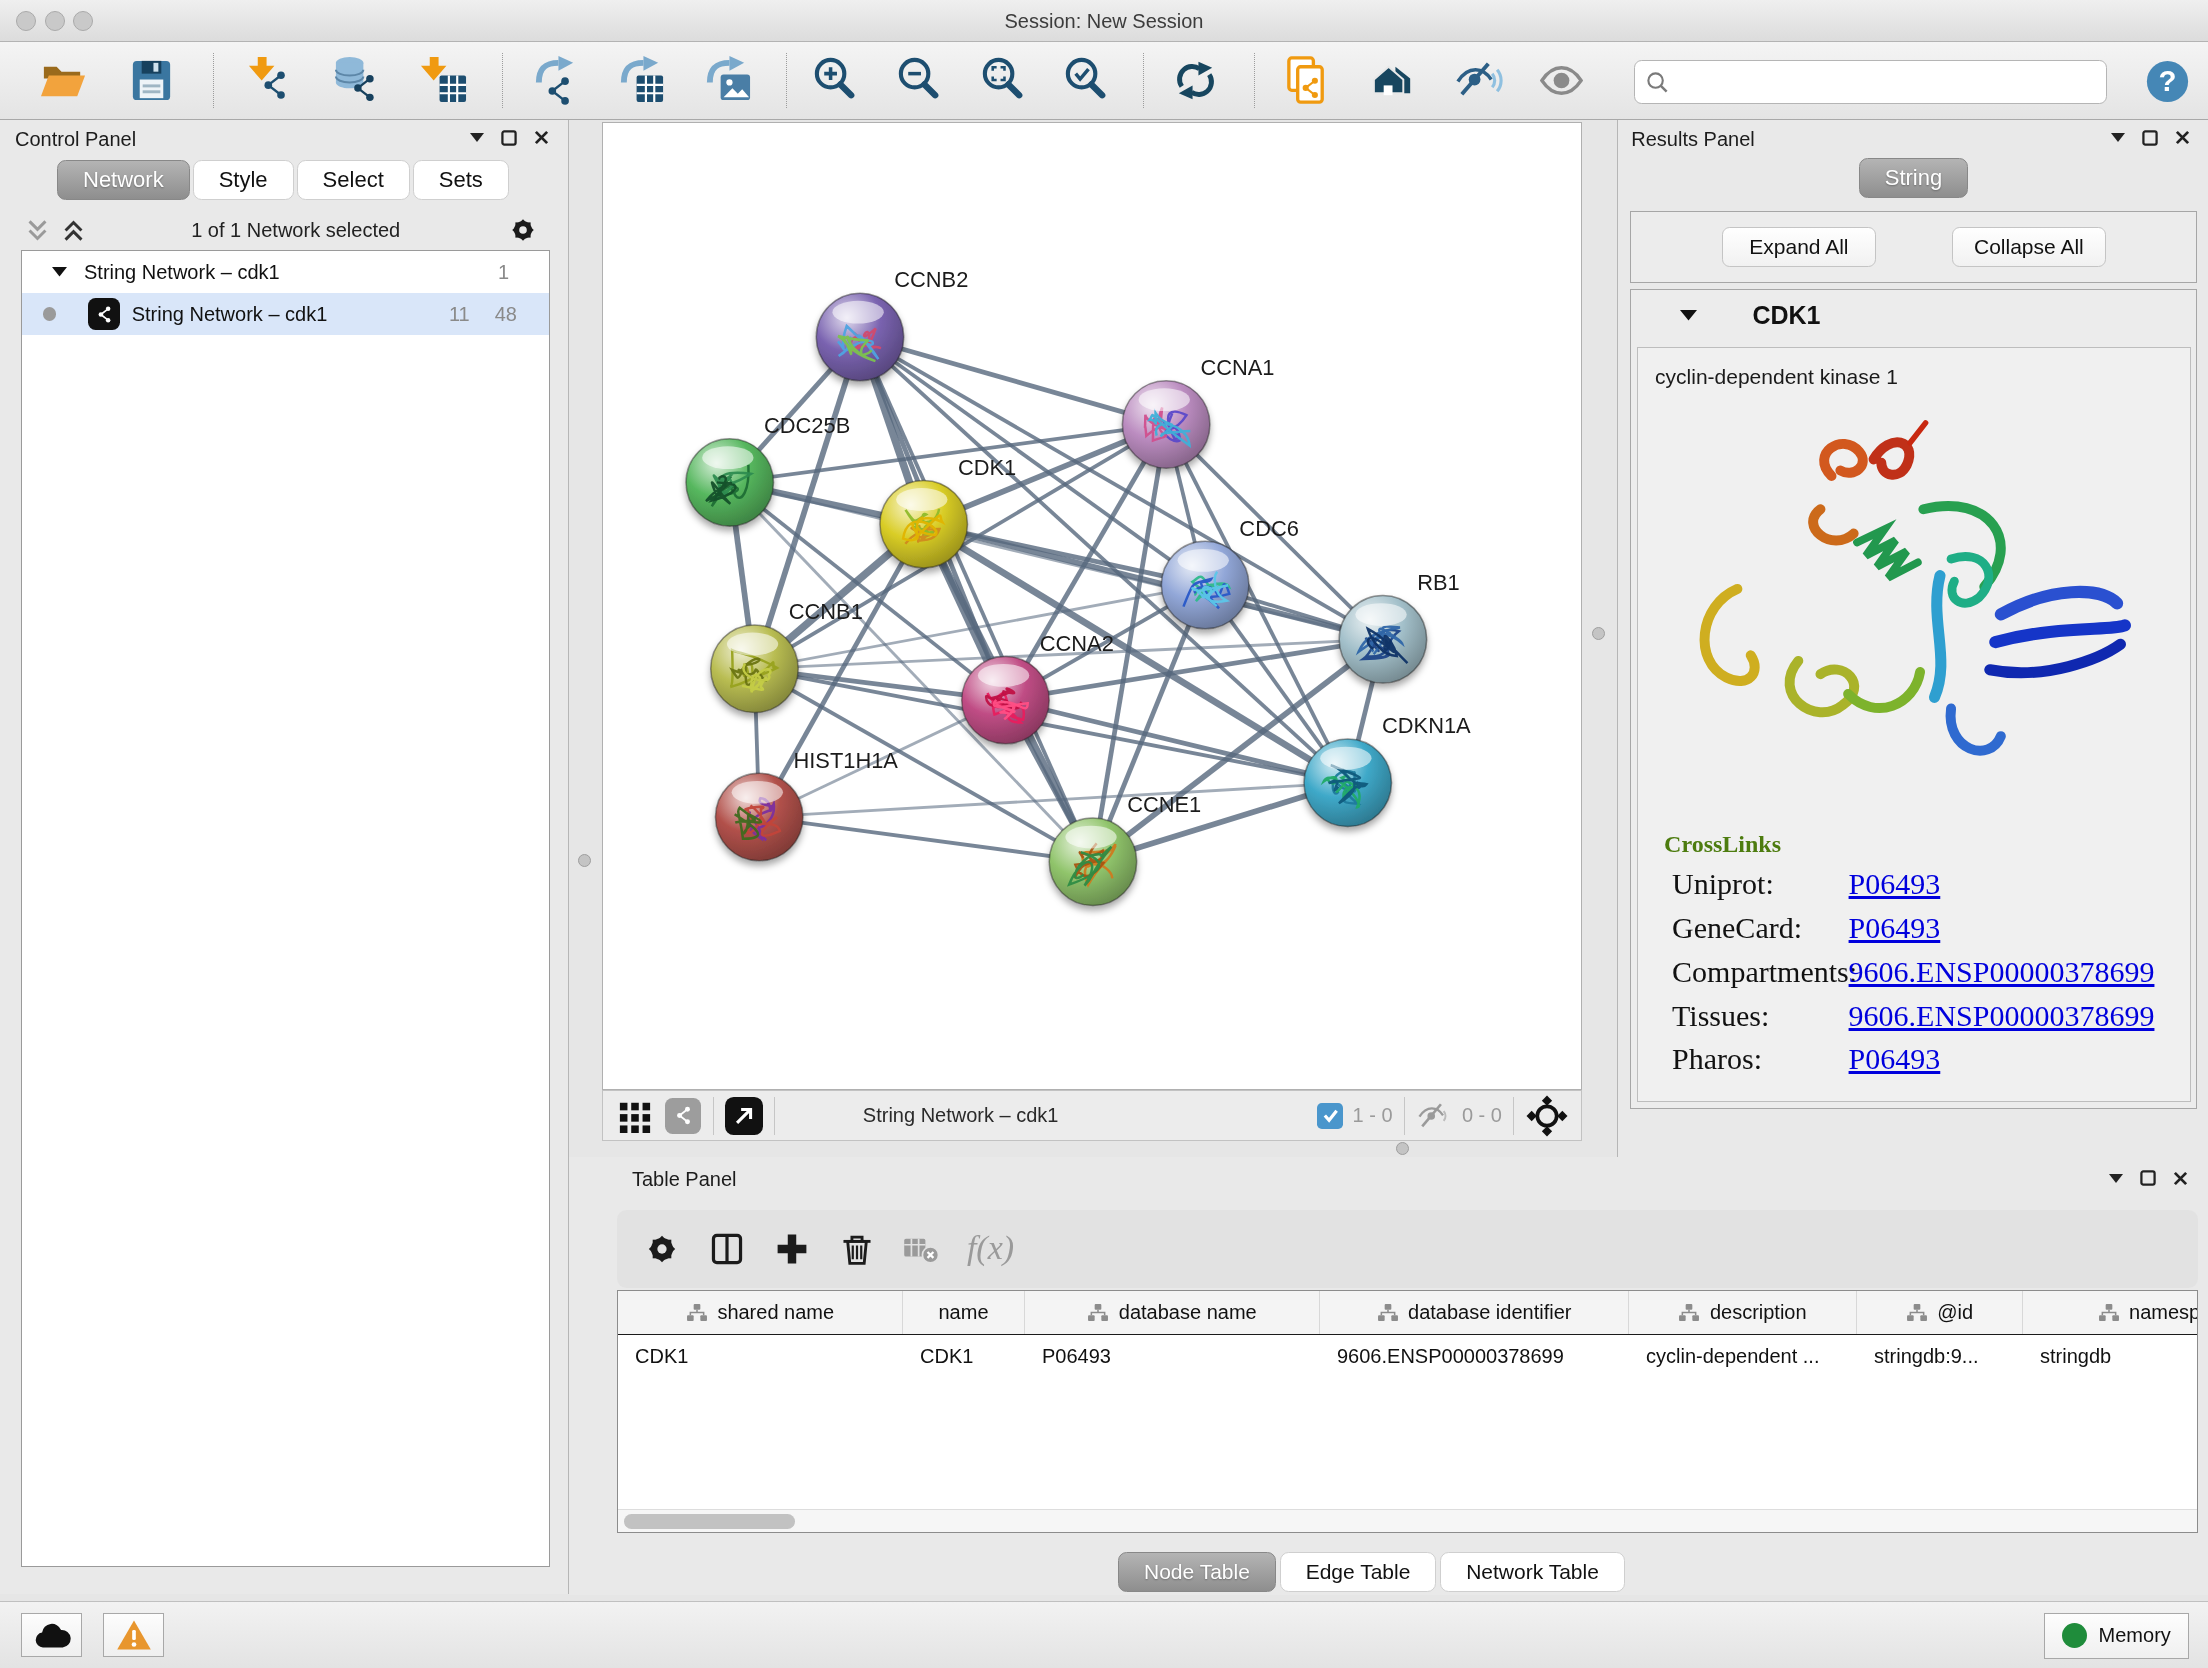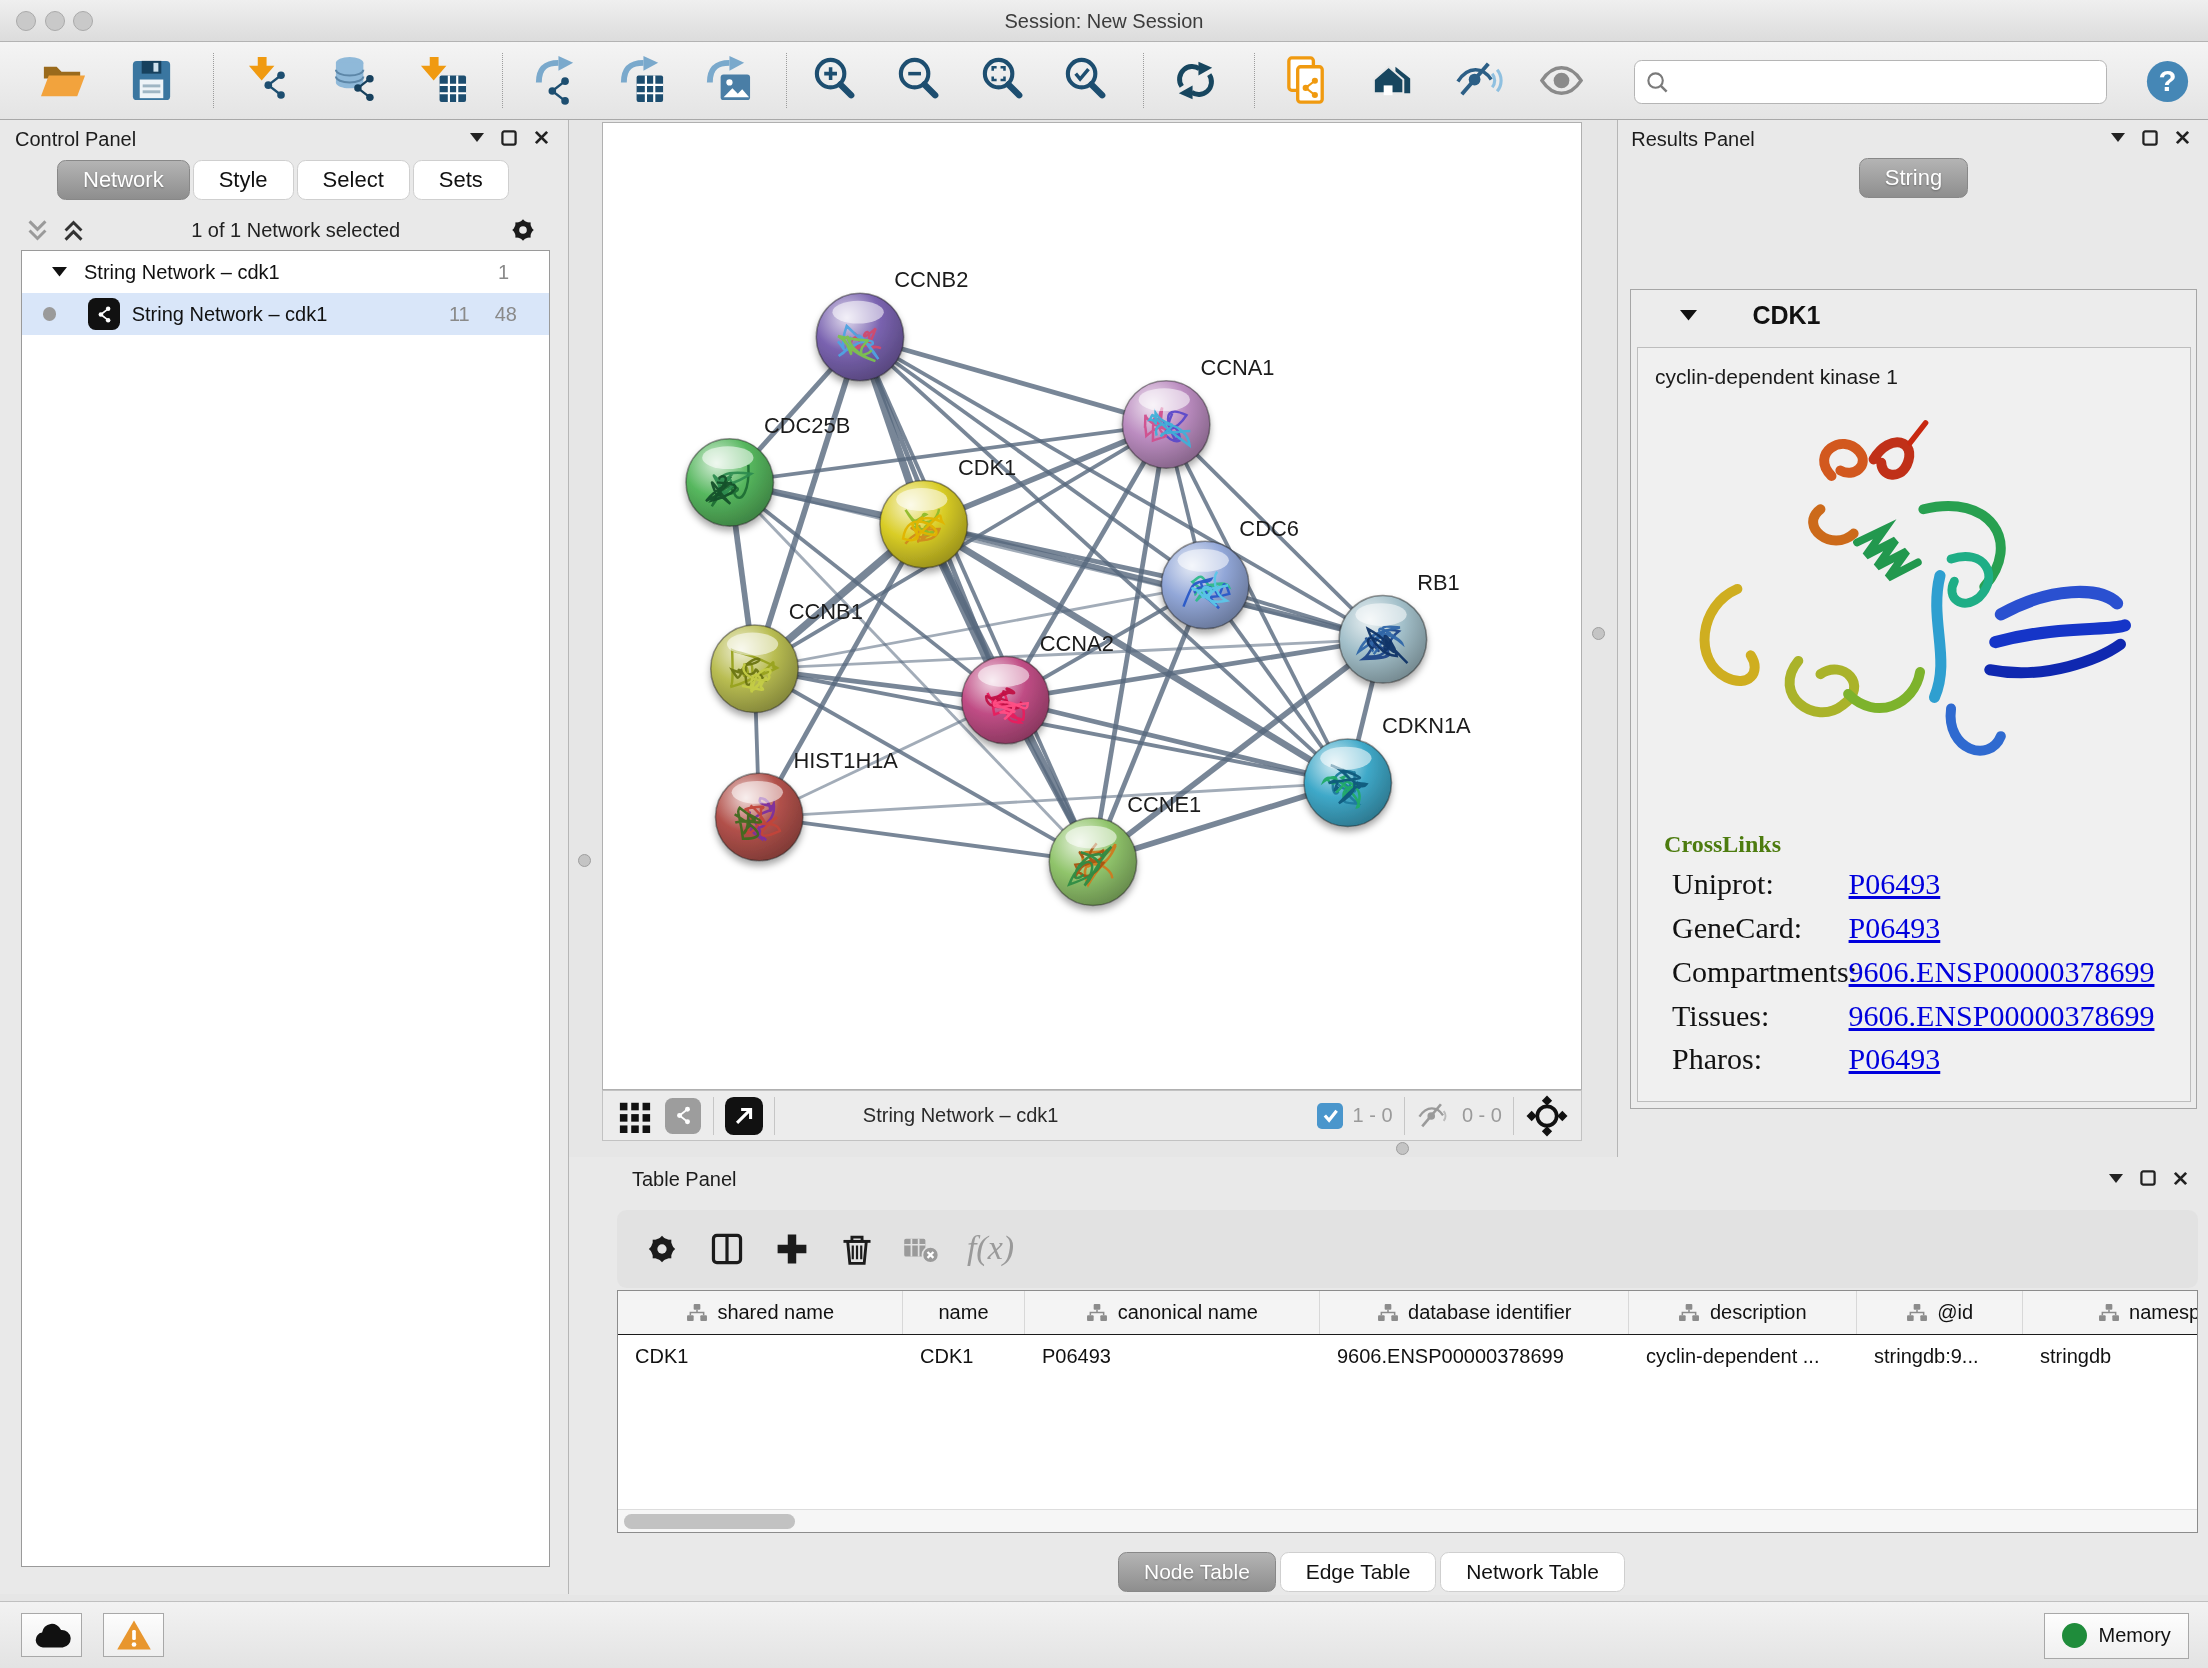--- a/index.html
+++ b/index.html
@@ -610,20 +610,24 @@
       <svg width="16" height="16" viewBox="0 0 17 17">
           <rect x="1.5" y="1.5" width="14" height="14" rx="2" stroke="#222" stroke-width="2.4" fill="none"></rect>
         </svg>
       <svg width="15" height="15" viewBox="0 0 16 16">
           <path d="M2 2l12 12M14 2L2 14" stroke="#222" stroke-width="3"></path>
         </svg>
     </div>
     <div class="rp-tab">
         <div class="tab sel">String</div>
       </div>
+    <div class="rp-box1">
+      <div class="rp-btn">Expand All</div>
+      <div class="rp-btn">Collapse All</div>
+    </div>
     <div class="rp-box2">
       <div class="rp-generow">
         <svg width="17" height="12.4" viewBox="0 0 18 13" style="margin-left:49px">
           <polygon points="0,1 18,1 9,12" fill="#111"></polygon>
           </svg>
         <span class="rp-gene">CDK1</span>
       </div>
       <div class="rp-inner">
         <div class="rp-desc">cyclin-dependent kinase 1</div>
         <svg width="476" height="390" viewBox="0 0 430 340" style="position:absolute;left:33px;top:57px">
@@ -726,21 +730,21 @@
           </div>
           <div class="th" style="width: 295px; flex: 0 0 295px;">
             <svg width="22" height="19" viewBox="0 0 23 20">
               <g fill="#8c8c8c">
                 <rect x="8" y="1" width="7" height="6" rx="1"></rect>
                 <rect x="1" y="13" width="7" height="6" rx="1"></rect>
                 <rect x="15" y="13" width="7" height="6" rx="1"></rect>
               </g>
               <path d="M11.5 7v3M4.5 13v-3h14v3" stroke="#8c8c8c" fill="none" stroke-width="1.6"></path>
             </svg>
-            <span>canonical name</span>
+            <span>database name</span>
           </div>
           <div class="th" style="width: 309px; flex: 0 0 309px;">
             <svg width="22" height="19" viewBox="0 0 23 20">
               <g fill="#8c8c8c">
                 <rect x="8" y="1" width="7" height="6" rx="1"></rect>
                 <rect x="1" y="13" width="7" height="6" rx="1"></rect>
                 <rect x="15" y="13" width="7" height="6" rx="1"></rect>
               </g>
               <path d="M11.5 7v3M4.5 13v-3h14v3" stroke="#8c8c8c" fill="none" stroke-width="1.6"></path>
             </svg>

